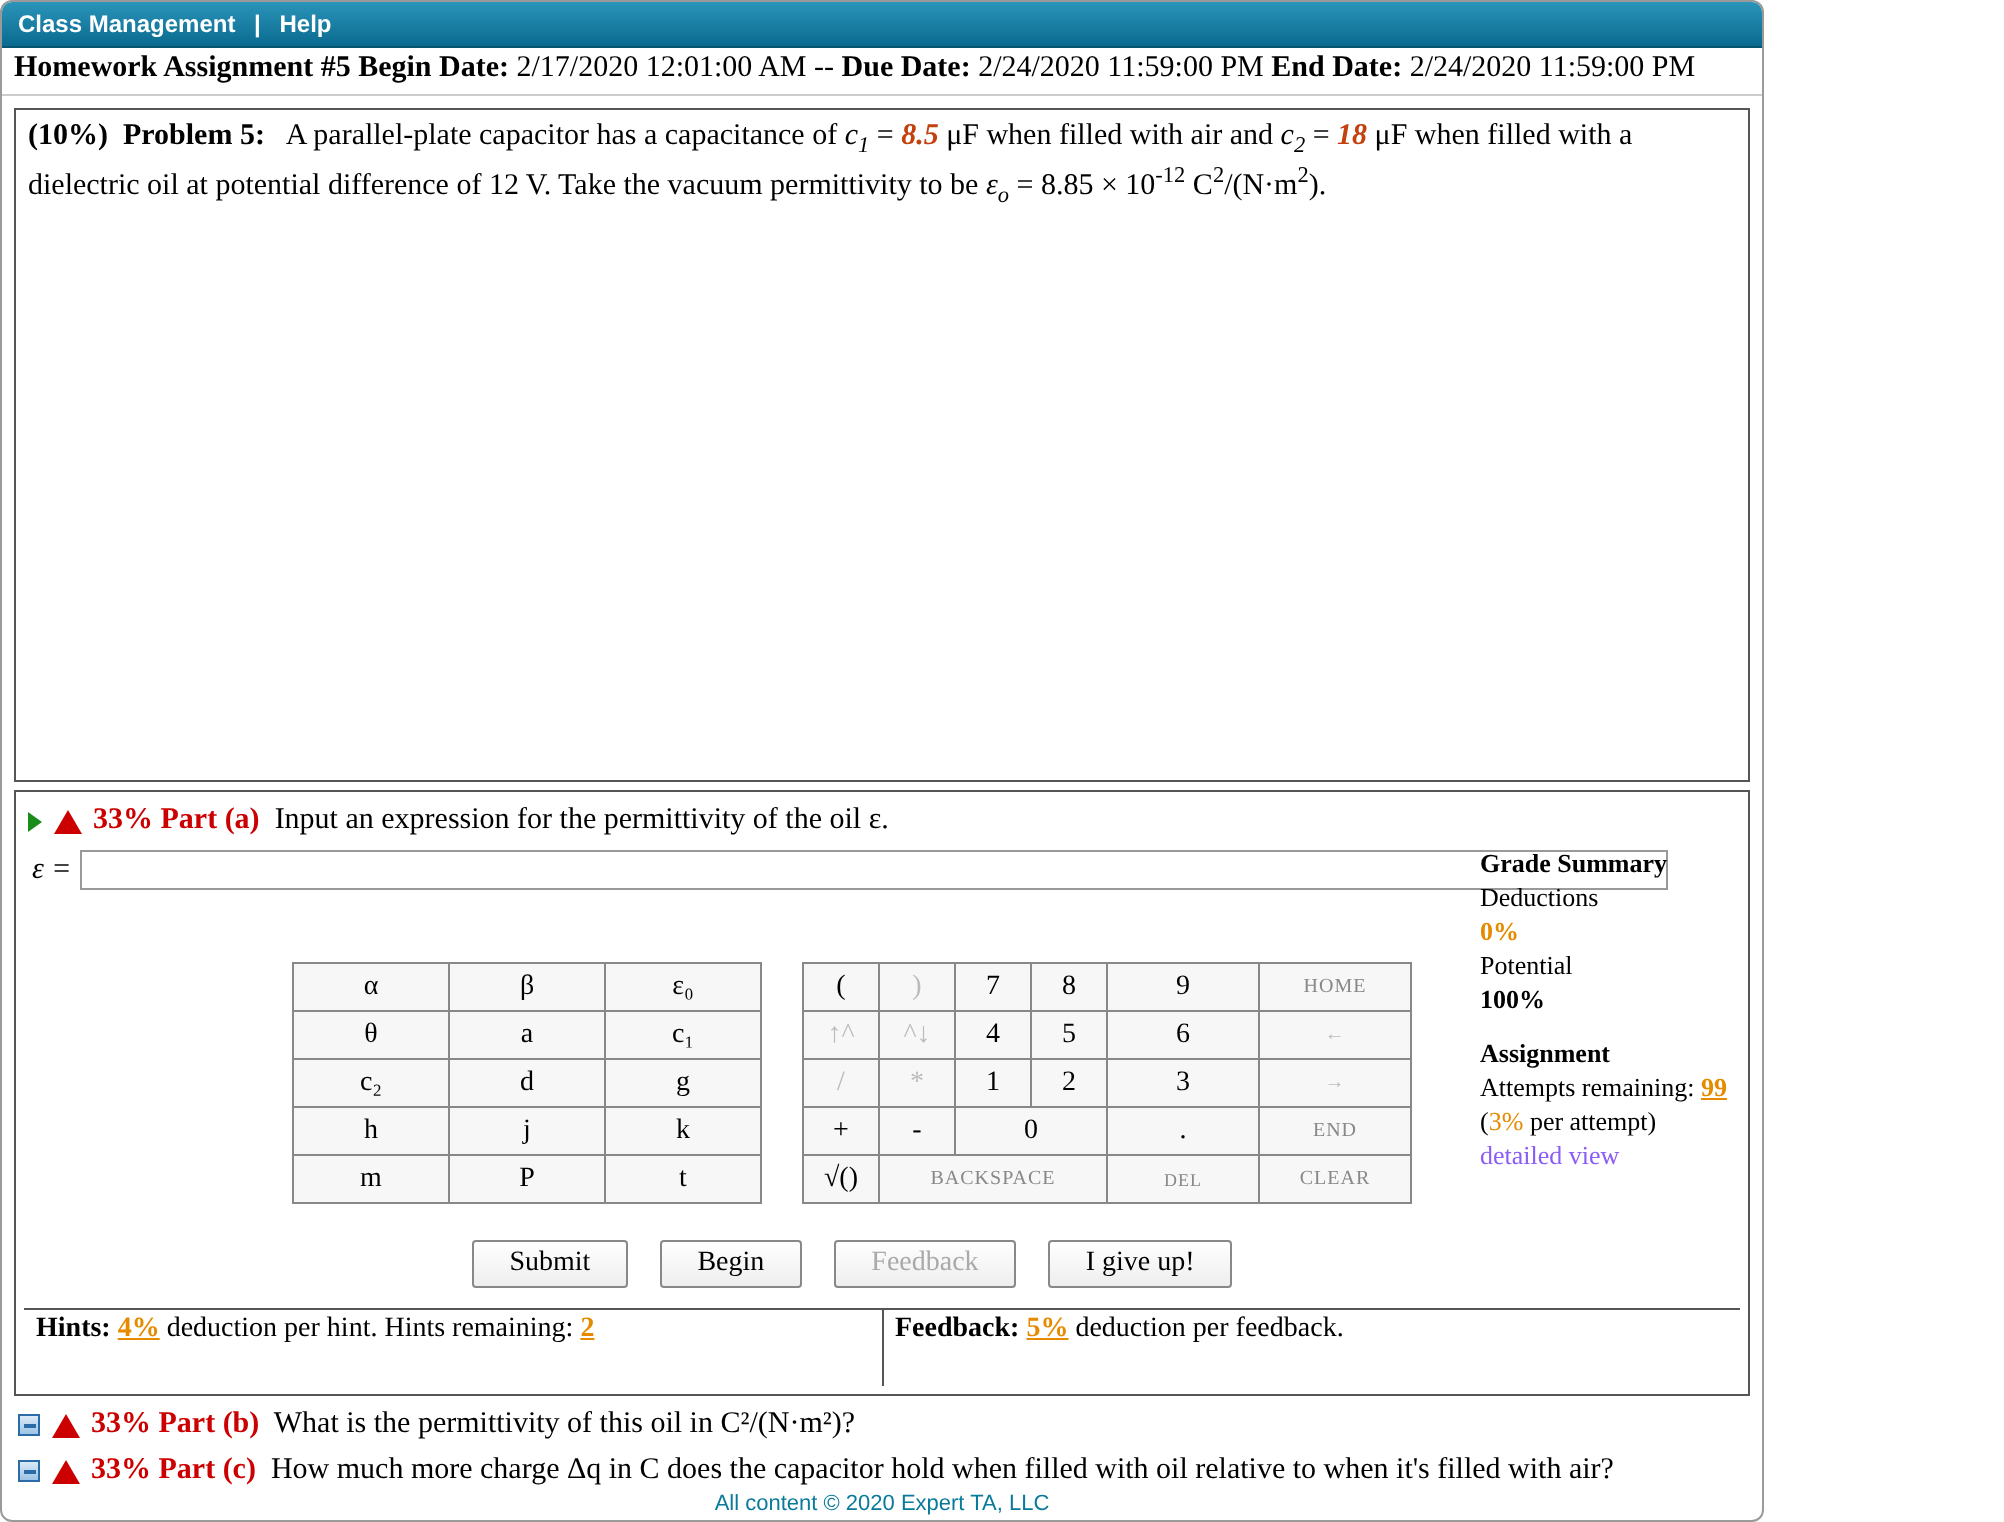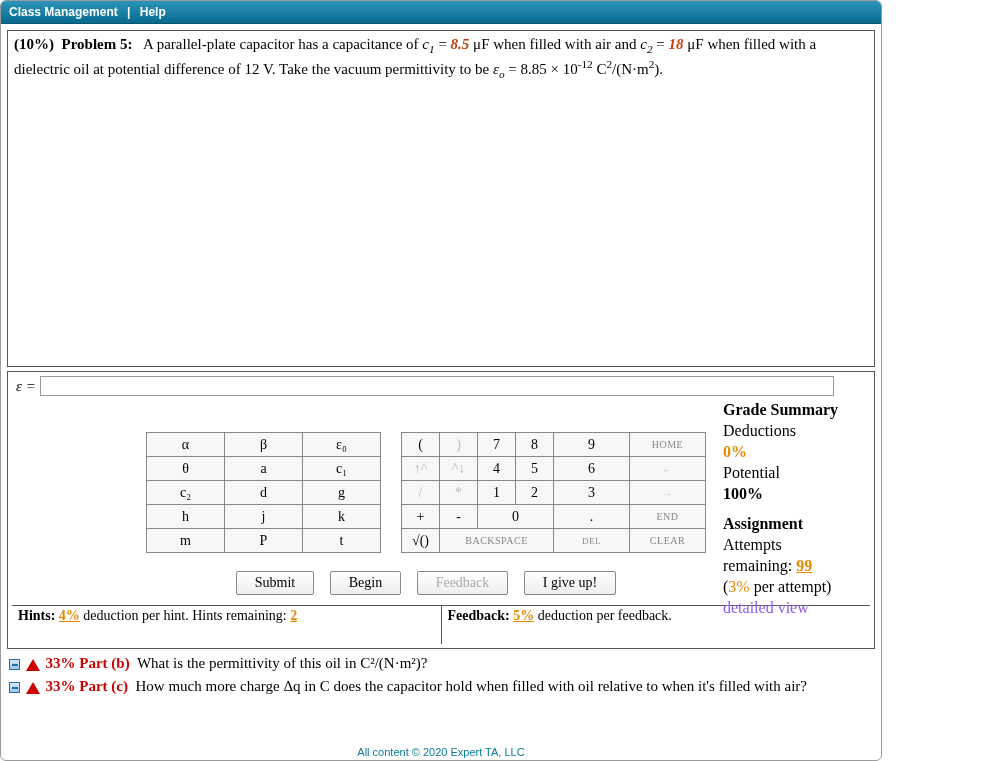--- a/index.html
+++ b/index.html
@@ -85,23 +85,23 @@
     height: 20px;
     border: 1px solid #999;
     font-family: inherit;
     font-size: 14px;
     padding: 1px 4px;
     margin-right: 6px;
   }
   .right-panel {
     width: 130px;
     position: absolute;
-    right: 21px;
+    right: 4px;
     top: 28px;
-    font-size: 16px;
+    font-size: 13px;
     line-height: 1.3;
   }
   .right-panel .hdr { font-weight: bold; }
   .right-panel .row { display: flex; justify-content: space-between; flex-direction: column; }
   .orange { color: #e68a00; font-weight: bold; }
   .teal { color: #8b5cf6; font-weight: normal; cursor: pointer; }
   .keypad-area {
     display: flex;
     justify-content: center;
     gap: 20px;
@@ -185,31 +185,47 @@
 </head>
 <body>
 
 <div class="outer">
   <div class="topbar">
     <span>Class Management</span>
     <span>|</span>
     <span>Help</span>
   </div>
 
+  <div class="assignment-line">
+    <b>Homework Assignment #5</b>
+    <b>Begin Date:</b>
+    <span>2/17/2020 12:01:00 AM</span>
+    <span>--</span>
+    <b>Due Date:</b>
+    <span>2/24/2020 11:59:00 PM</span>
+    <b>End Date:</b>
+    <span>2/24/2020 11:59:00 PM</span>
+  </div>
 
   <div class="problem-box">
     <div class="problem-statement">
       <b>(10%)</b>&nbsp;
       <b>Problem 5:</b>&nbsp;&nbsp;
       <span>A parallel-plate capacitor has a capacitance of </span><i><span>c</span><span class="sub">1</span></i><span> = </span><span class="red">8.5</span><span> μF when filled with air and </span><i><span>c</span><span class="sub">2</span></i><span> = </span><span class="red">18</span><span> μF when filled with a dielectric oil at potential difference of 12 V. Take the vacuum permittivity to be </span><i><span>ε</span><span class="sub">o</span></i><span> = 8.85 × 10</span><span class="sup">-12</span><span> C</span><span class="sup">2</span><span>/(N·m</span><span class="sup">2</span><span>).</span>
     </div>
     <div class="problem-area"></div>
   </div>
 
   <div class="part-container">
+    <div class="part-header">
+      <span class="tri-open"></span>
+      <span class="warn-icon"></span>
+      <span class="part-label"><span>33%</span> <span>Part (a)</span></span>&nbsp;
+      <span>Input an expression for the permittivity of the oil ε.</span>
+    </div>
 
     <div style="display:flex;">
       <div class="main-left">
         <div class="input-row">
           <span class="epsilon-eq">ε =</span>
           <input class="answer-input" type="text" style="">
         </div>
 
         <div class="keypad-area">
           <table class="keypad vars">

